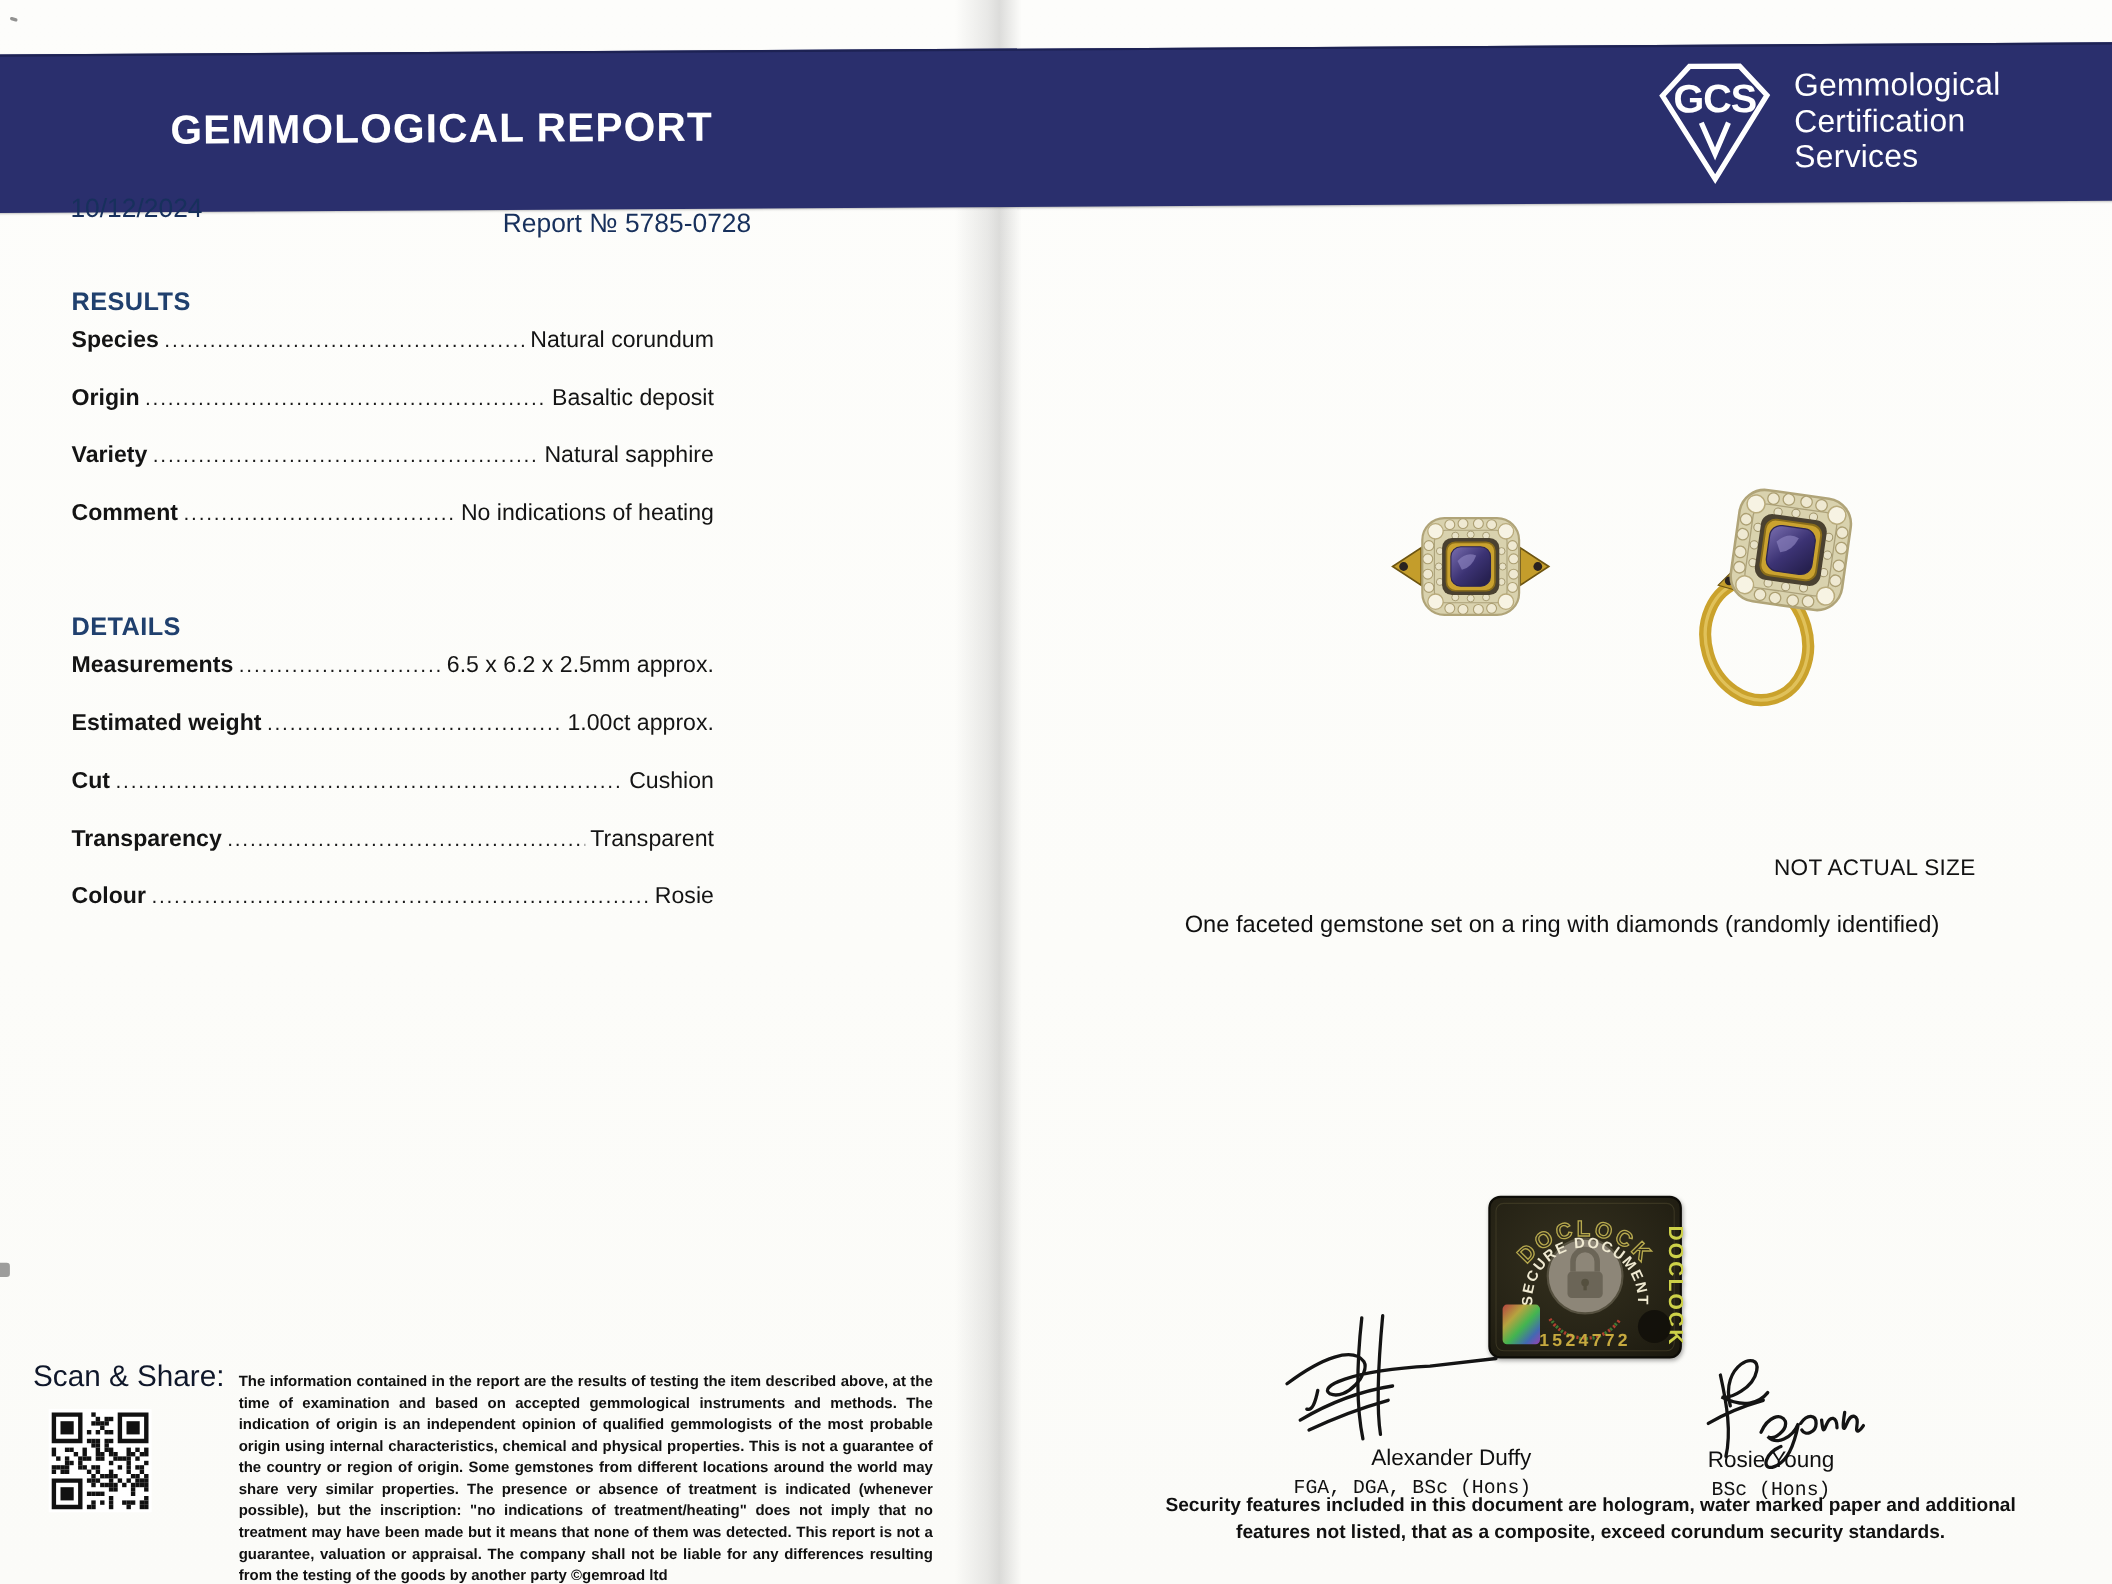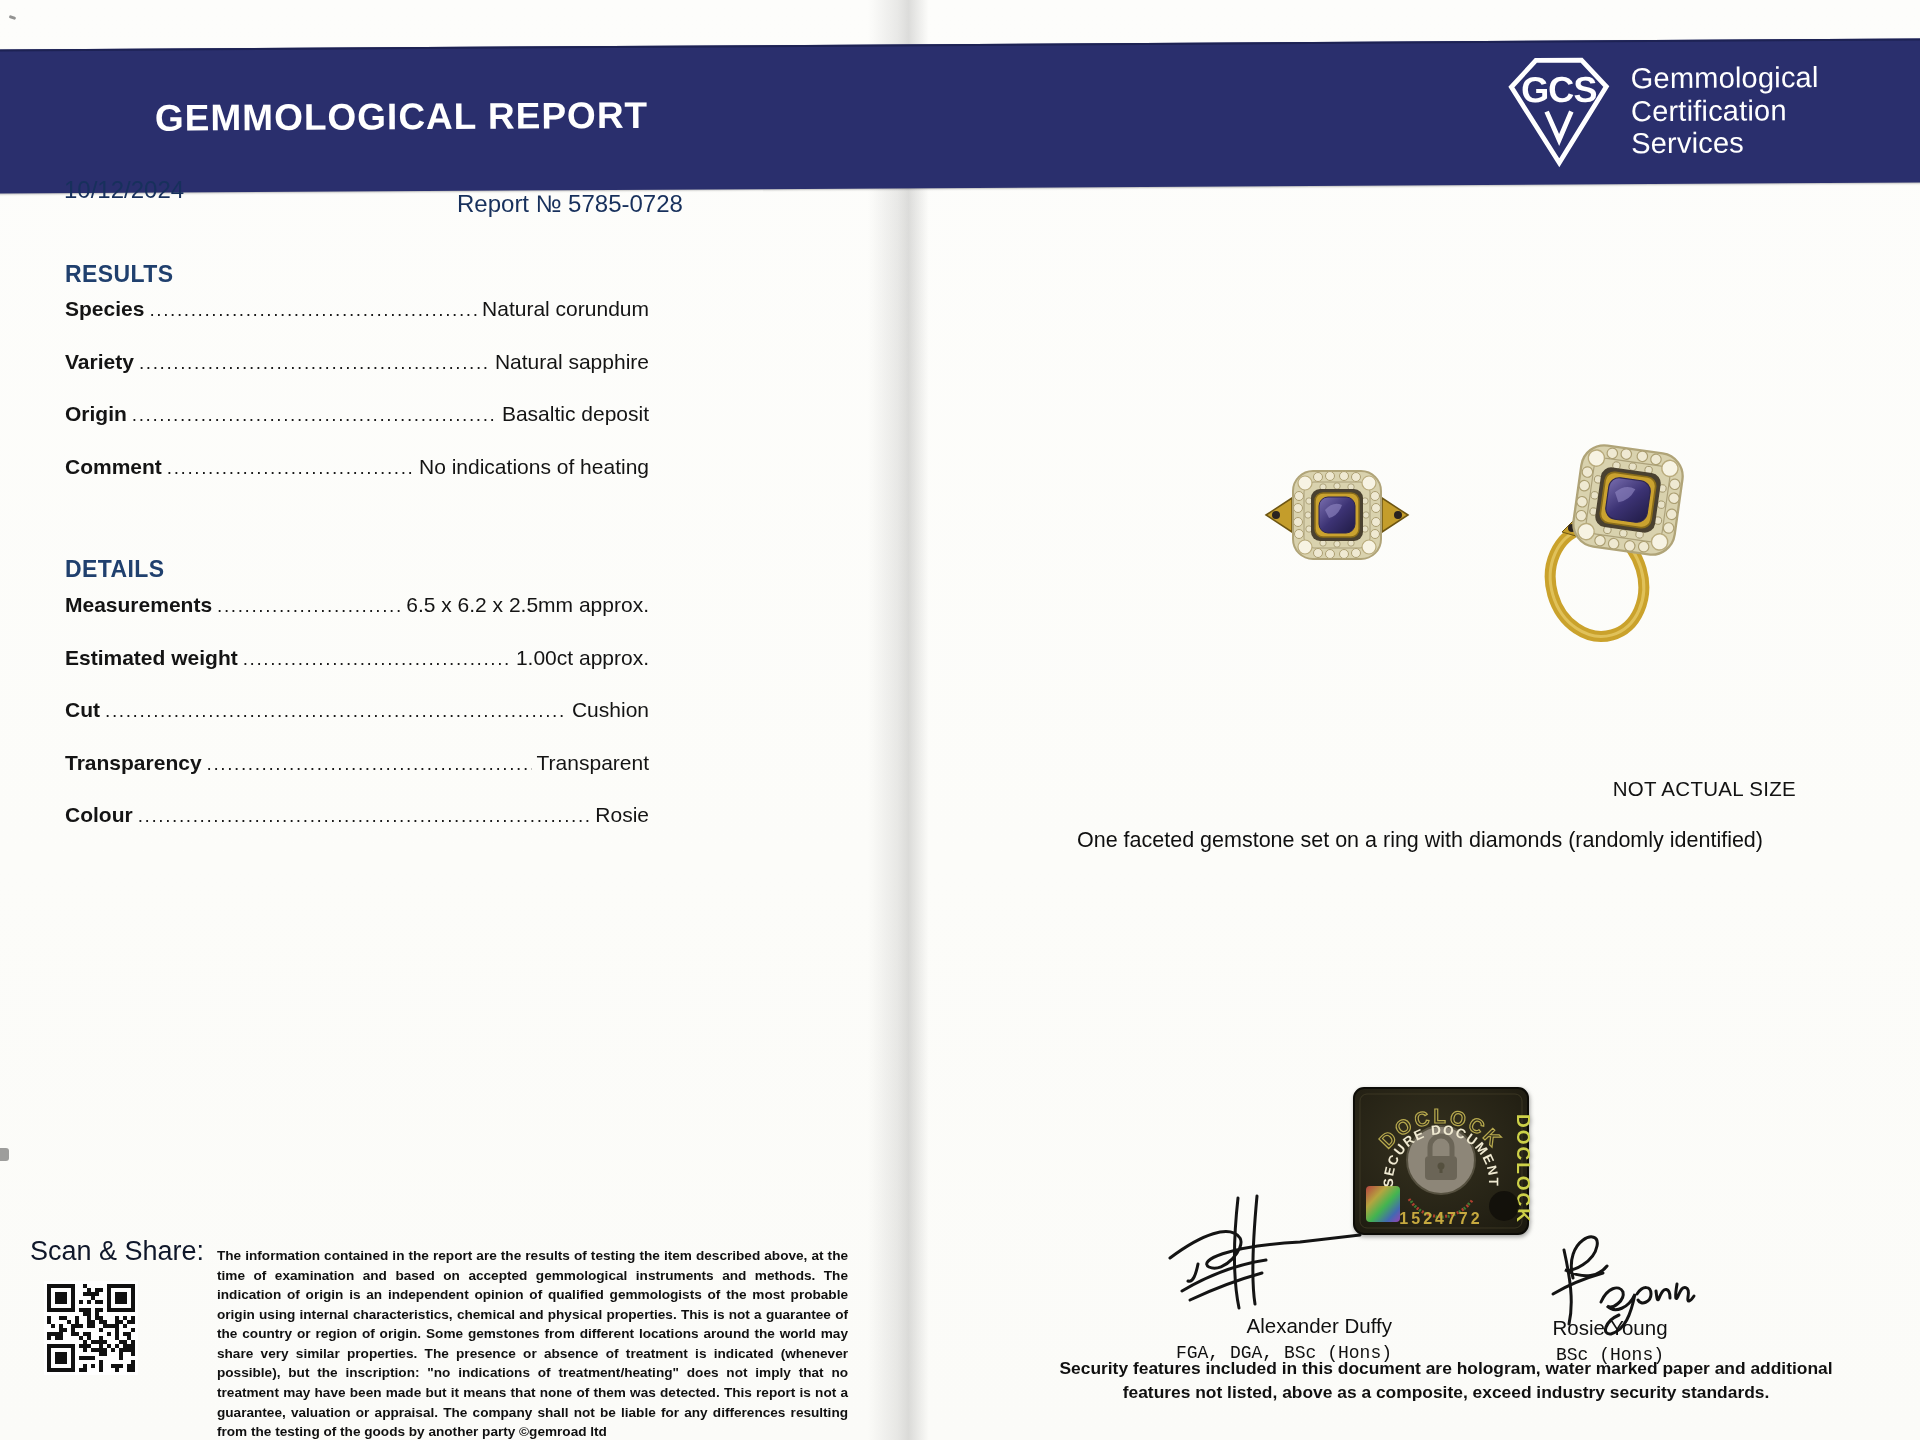--- a/index.html
+++ b/index.html
@@ -148,28 +148,28 @@
 <div class="report-no">Report № 5785-0728</div>
 
 <div class="sec-heading h-results">RESULTS</div>
 <div class="rows rows-results">
   <div class="row">
     <span class="row-label">Species</span>
     <span class="dots"></span>
     <span class="row-value">Natural corundum</span>
   </div>
   <div class="row">
+    <span class="row-label">Origin</span>
+    <span class="dots"></span>
+    <span class="row-value">Basaltic deposit</span>
+  </div>
+  <div class="row">
     <span class="row-label">Variety</span>
     <span class="dots"></span>
     <span class="row-value">Natural sapphire</span>
-  </div>
-  <div class="row">
-    <span class="row-label">Origin</span>
-    <span class="dots"></span>
-    <span class="row-value">Basaltic deposit</span>
   </div>
   <div class="row">
     <span class="row-label">Comment</span>
     <span class="dots"></span>
     <span class="row-value">No indications of heating</span>
   </div>
 </div>
 
 <div class="sec-heading h-details">DETAILS</div>
 <div class="rows rows-details">
@@ -429,14 +429,14 @@
   <div class="name">Alexander Duffy</div>
   <div class="creds">FGA, DGA, BSc (Hons)</div>
 </div>
 <div class="signatory sg-ry">
   <div class="name">Rosie Young</div>
   <div class="creds">BSc  (Hons)</div>
 </div>
 
 <div class="security-note">
   <div>Security features included in this document are hologram, water marked paper and additional</div>
-  <div>features not listed, above as a composite, exceed industry security standards.</div>
+  <div>features not listed, that as a composite, exceed corundum security standards.</div>
 </div>
 
 </body></html>

